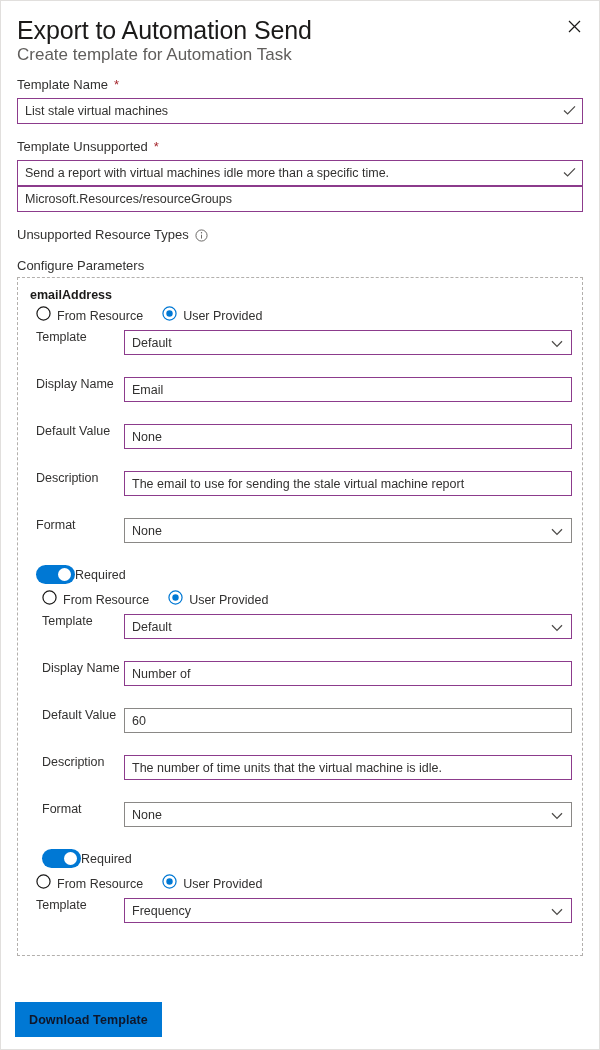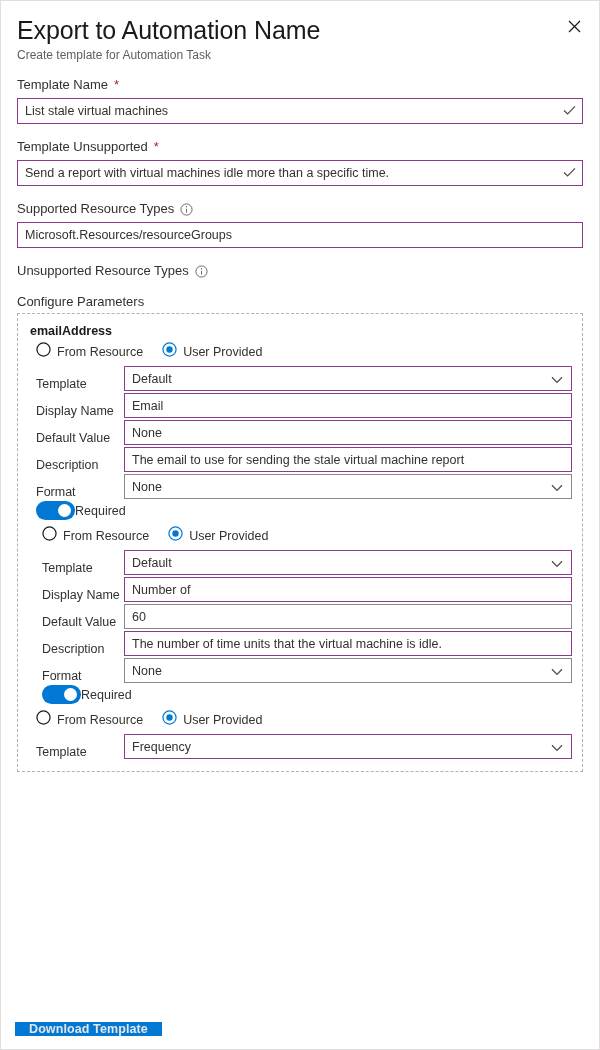--- a/index.html
+++ b/index.html
@@ -18,21 +18,21 @@
     background:#fff;
     padding:0;
   }
   
   .hdr { position:relative; padding:14px 16px 0 16px; }
   .title {
     font-size:25px; font-weight:400; color:#1b1a19;
     letter-spacing:-0.1px; line-height:30px; margin:0;
   }
   .subtitle {
-    font-size:12px; color:#605e5c; margin-top:3px; line-height:14px;
+    font-size:17px; color:#605e5c; margin-top:3px; line-height:14px;
   }
   .close-btn {
     position:absolute; top:11px; right:11px;
     width:28px; height:28px; display:flex; align-items:center; justify-content:center;
     cursor:pointer; background:transparent; border:none;
   }
   .close-btn svg { display:block; }
 
   
   .form { padding:0 16px; }
@@ -67,21 +67,21 @@
   .param-block { margin-bottom:2px; }
   .param-name {
     font-size:12.5px; font-weight:700; color:#1b1a19;
     margin:2px 0 4px 2px;
   }
   .radio-row { display:flex; align-items:center; gap:7px; margin:0 0 5px 8px; }
   .radio-item { display:flex; align-items:center; gap:6px; cursor:pointer;justify-content:center; }
   .radio-item .rlabel { font-size:12.5px; color:#323130; }
   .radio-item.spacer { margin-left:12px; }
 
-  .rowf { display:flex; align-items:flex-end; margin-bottom:2px; }
+  .rowf { display:flex; align-items:flex-start; margin-bottom:22px; }
   .rowf .rlbl {
     font-size:12.5px; color:#323130;
     flex:0 0 auto; padding-left:8px;
   }
   .rowf .rctl { position:relative; flex:1 1 auto; }
   .rowf .rctl .inp { height:25px; padding-right:28px; }
   .sel-chev { position:absolute; right:9px; top:50%; transform:translateY(-50%); pointer-events:none; }
 
   
   .toggle-row { display:flex; align-items:center; gap:0; margin:0 0 6px 8px; }
@@ -91,34 +91,34 @@
   }
   .toggle .knob {
     position:absolute; width:13px; height:13px; border-radius:50%;
     background:#fff; top:3px; right:4px;
   }
   .toggle-label { font-size:12.5px; color:#323130; }
 
   
   .footer { position:absolute; left:0; right:0; bottom:0; padding:8px 16px 12px 14px; background:#fff;}
   .dl-btn {
-    background:#0078d4; color:#e5e5e5; border:none;
+    background:#0078d4; color:#0f172a; border:none;
     font-family:"Liberation Sans", sans-serif;
     font-size:12.5px; font-weight:700;
-    padding:0 14px; height:14px; cursor:pointer;
+    padding:0 14px; height:35px; cursor:pointer;
     letter-spacing:0.1px;
   }
 </style>
 </head>
 <body>
 
 <div class="panel">
 
   <div class="hdr">
-    <div class="title">Export to Automation Name</div>
+    <div class="title">Export to Automation Send</div>
     <div class="subtitle">Create template for Automation Task</div>
     <div class="close-btn">
       <svg width="13" height="13" viewBox="0 0 13 13" aria-hidden="true">
         <path d="M1 1 L12 12 M12 1 L1 12" stroke="#1b1a19" stroke-width="1.2" fill="none"></path>
       </svg>
     </div>
   </div>
 
   <div class="form">
 
@@ -141,30 +141,20 @@
     </div>
     <div class="inp-wrap">
       <input class="inp purple" type="text" value="Send a report with virtual machines idle more than a specific time." style="">
       <span class="valid-check">
         <svg width="13" height="11" viewBox="0 0 13 11">
             <path d="M1 5.5 L4.6 9 L12 1.4" stroke="#4d4b49" stroke-width="1.2" fill="none"></path>
           </svg>
       </span>
     </div>
 
-    <div class="fld-label">
-      <span>Supported Resource Types</span>
-      <span class="info-icon">
-        <svg width="13" height="13" viewBox="0 0 14 14">
-          <circle cx="7" cy="7" r="6" fill="none" stroke="#605e5c" stroke-width="1"></circle>
-          <circle cx="7" cy="4.1" r="0.75" fill="#605e5c"></circle>
-          <path d="M7 6.2 V10.3" stroke="#605e5c" stroke-width="1"></path>
-        </svg>
-      </span>
-    </div>
     <div class="inp-wrap">
       <input class="inp purple" type="text" value="Microsoft.Resources/resourceGroups" style="">
     </div>
 
     <div class="fld-label">
       <span>Unsupported Resource Types</span>
       <span class="info-icon">
         <svg width="13" height="13" viewBox="0 0 14 14">
           <circle cx="7" cy="7" r="6" fill="none" stroke="#605e5c" stroke-width="1"></circle>
           <circle cx="7" cy="4.1" r="0.75" fill="#605e5c"></circle>

